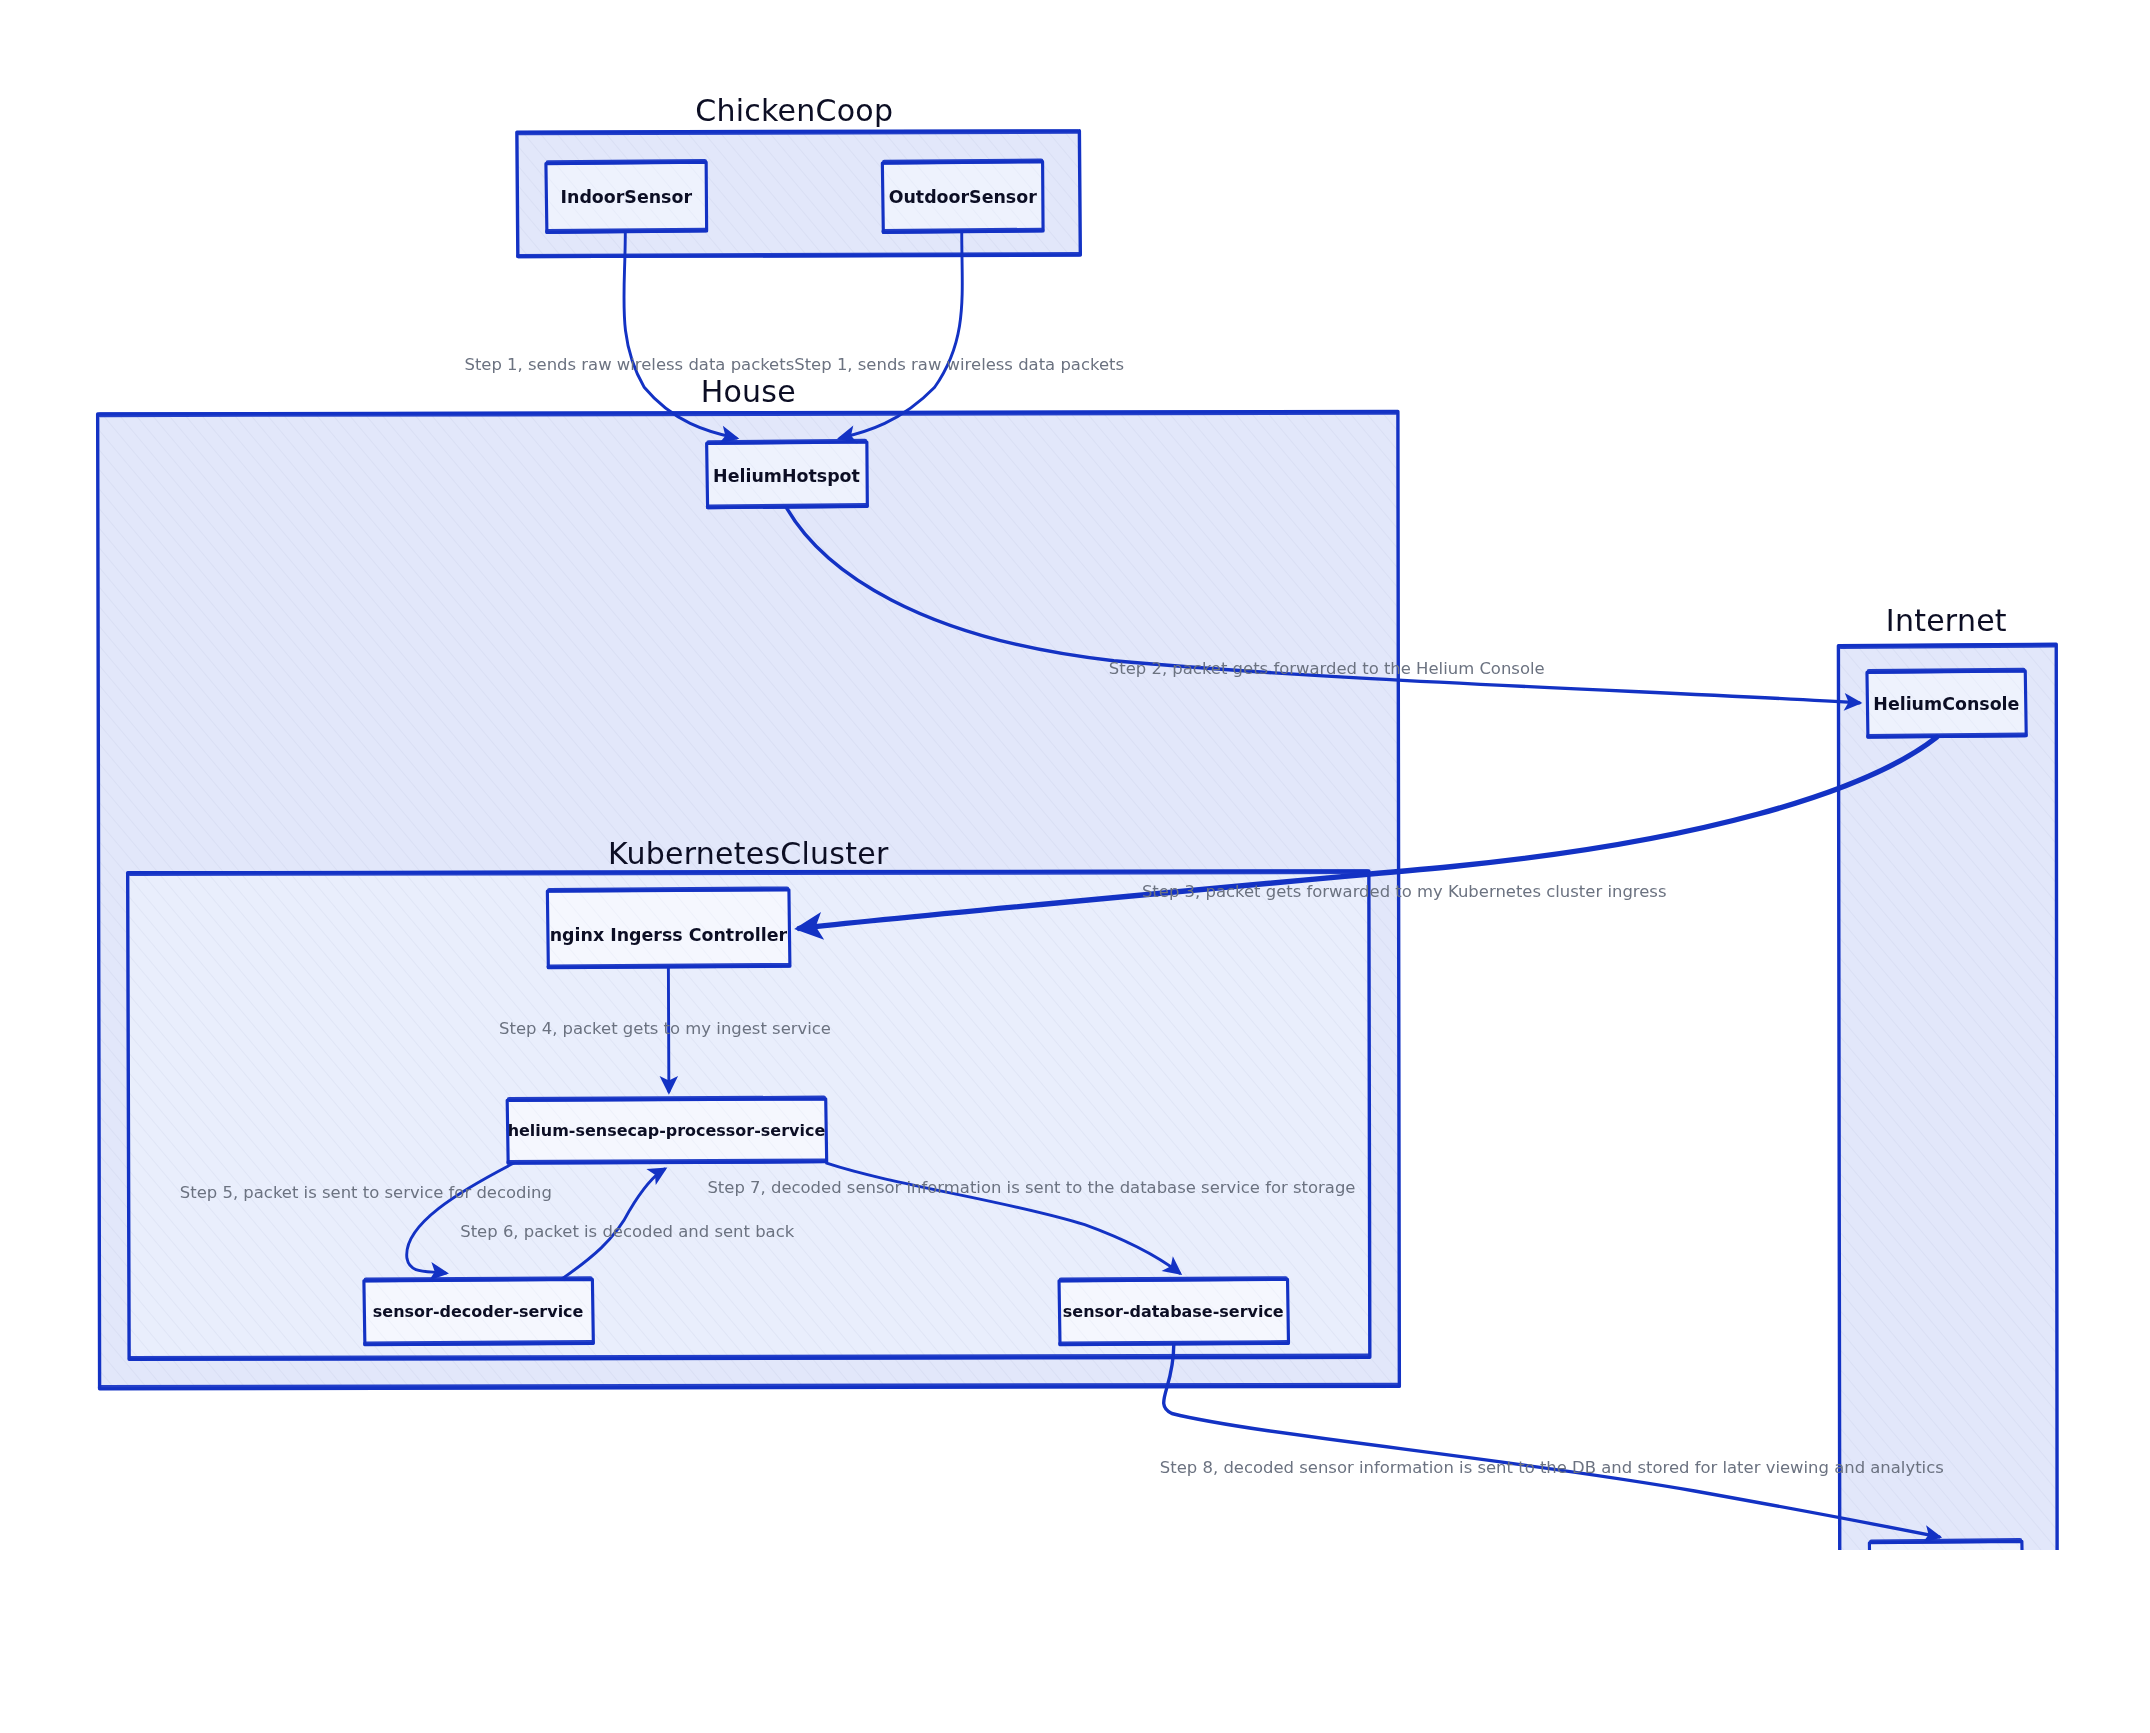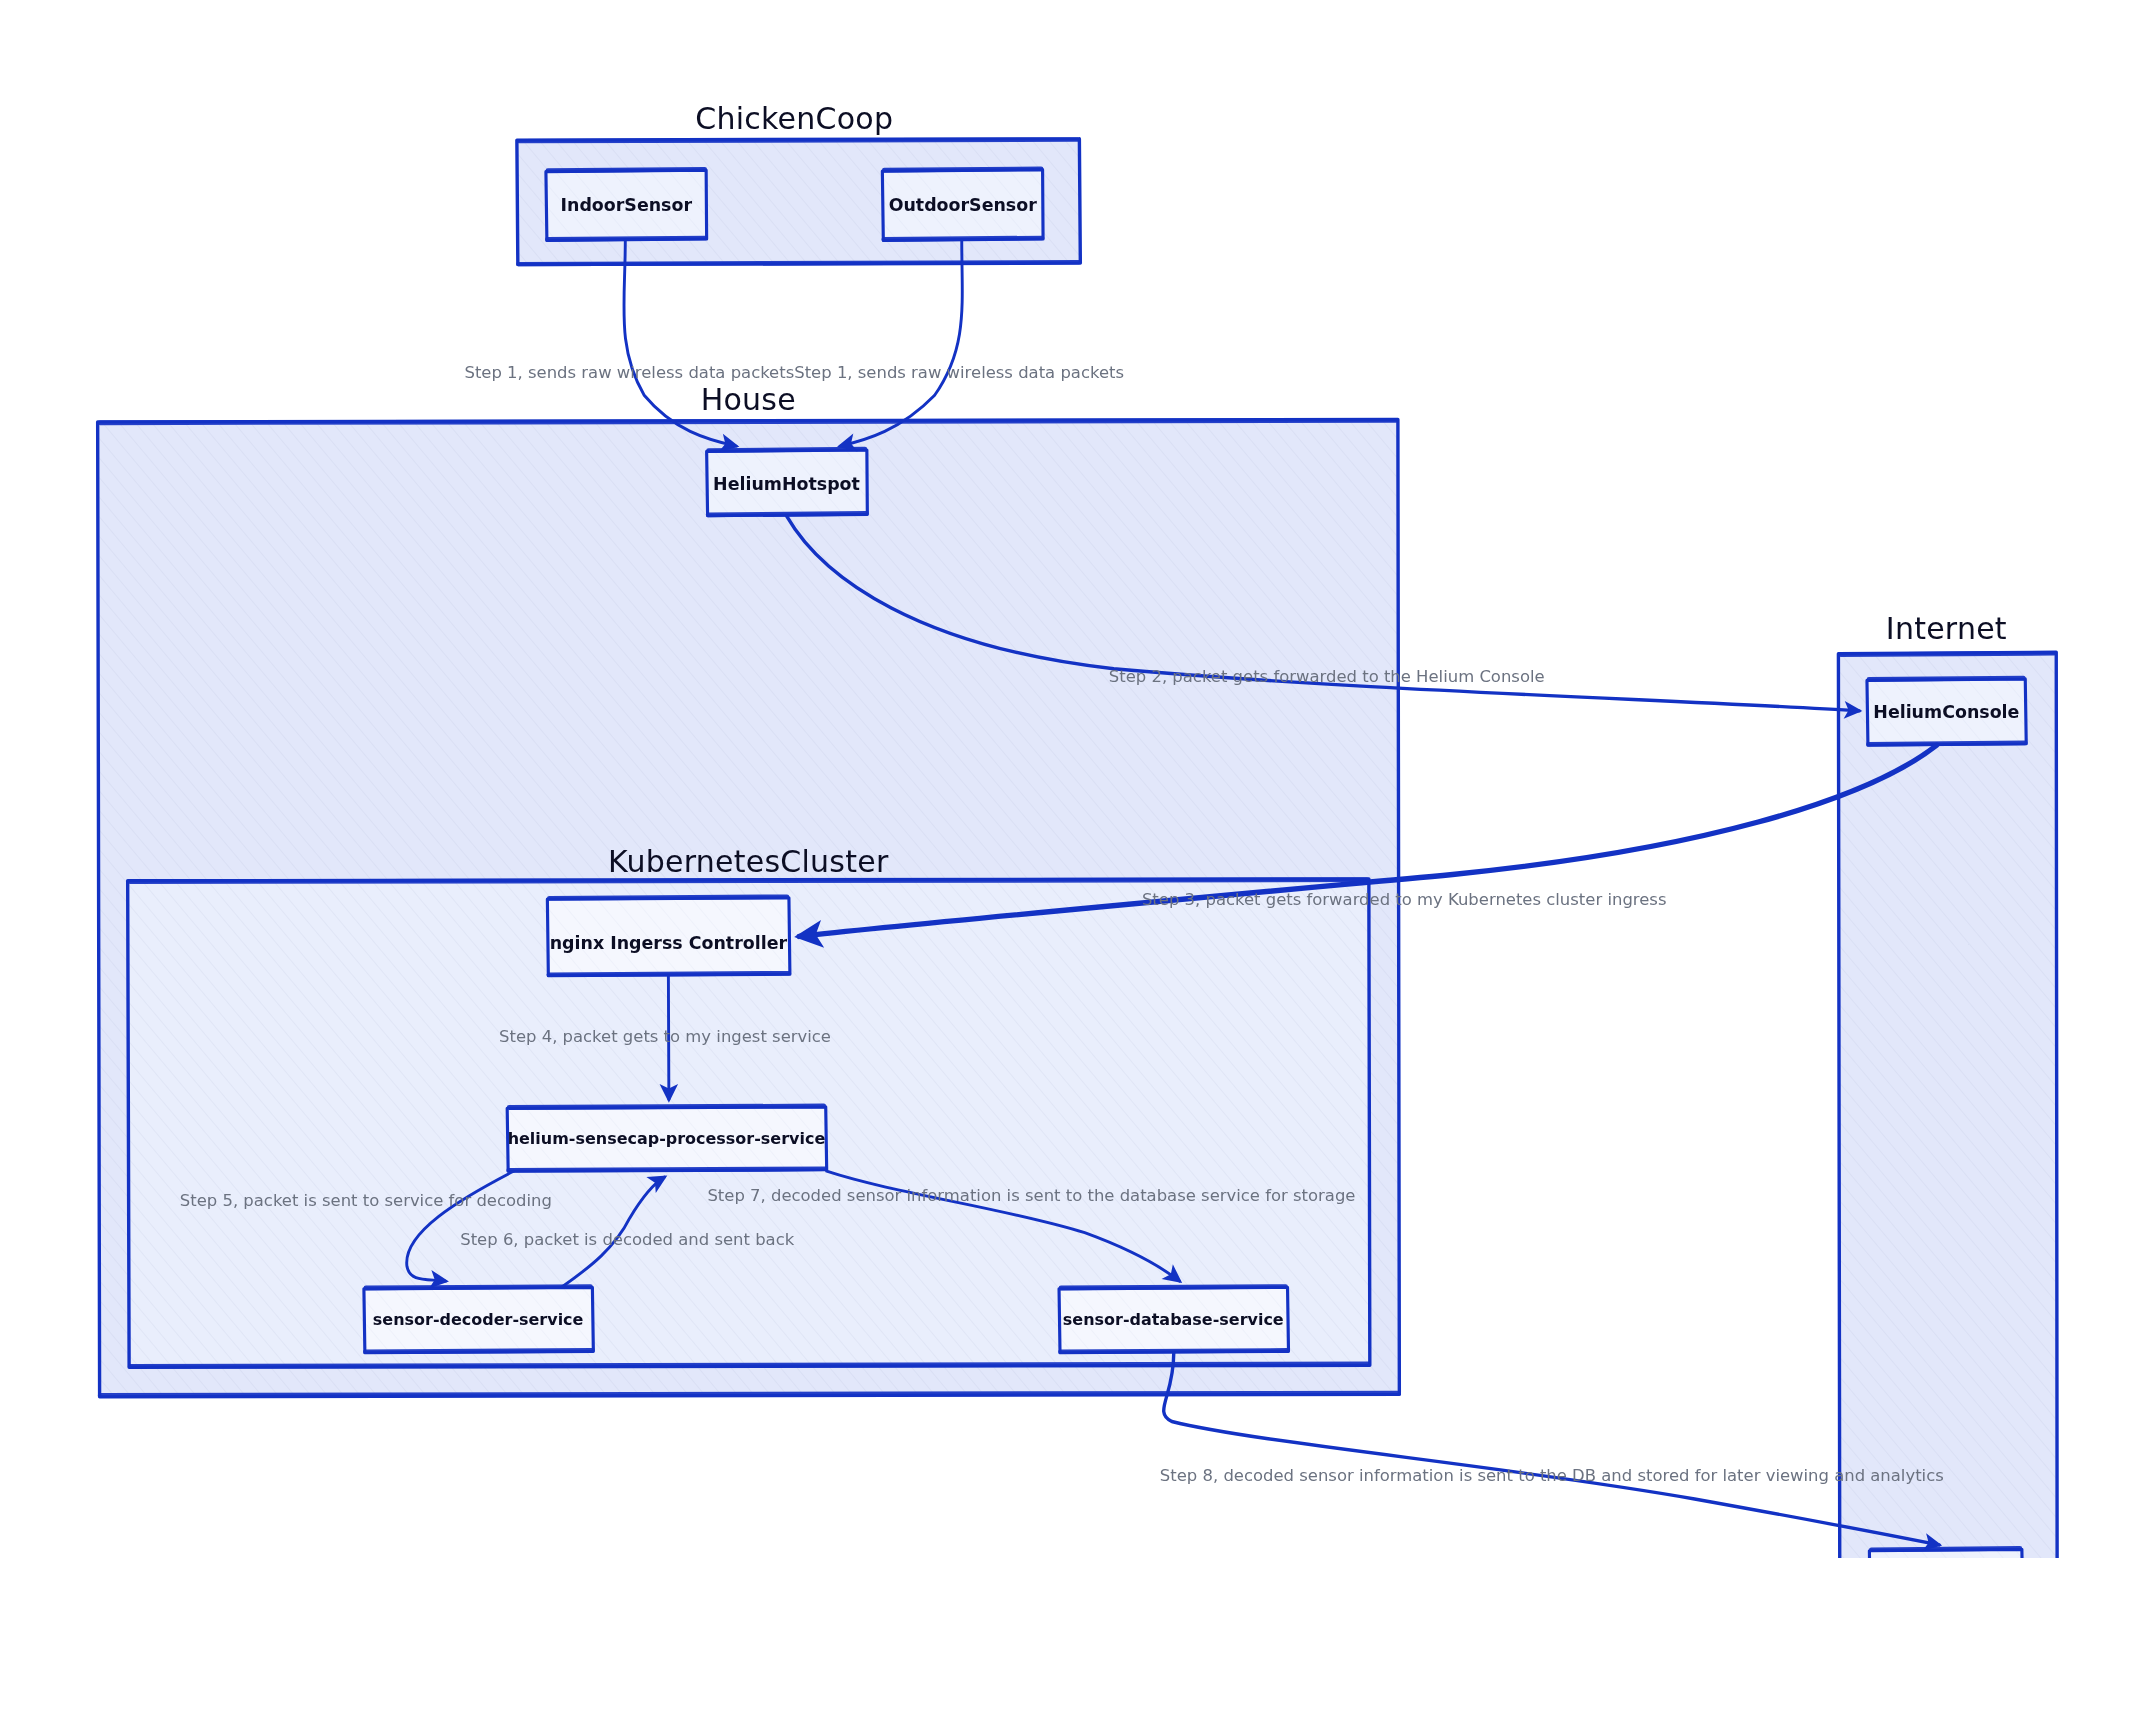--- a/index.html
+++ b/index.html
@@ -1,17 +1,17 @@
 <!DOCTYPE html>
 <html style="font-size:7.7px"><head>
 <meta charset="utf-8">
 <style>
   html,body{margin:0;padding:0;background:#ffffff;}
   body{font-family:"DejaVu Sans", sans-serif;}
-  #stage{position:relative;width:2151px;height:1550px;background:#fff;overflow:hidden;margin-top:8px;}
+  #stage{position:relative;width:2151px;height:1550px;background:#fff;overflow:hidden;}
   svg.diagram{position:absolute;inset:0;width:2151px;height:1733px;display:block;}
 
   
   .group-title{
     font-family:"DejaVu Sans", sans-serif;
     font-size:62px;
     fill:#0c0e24;
     text-anchor:middle;
     dominant-baseline:middle;
     letter-spacing:0.5px;

